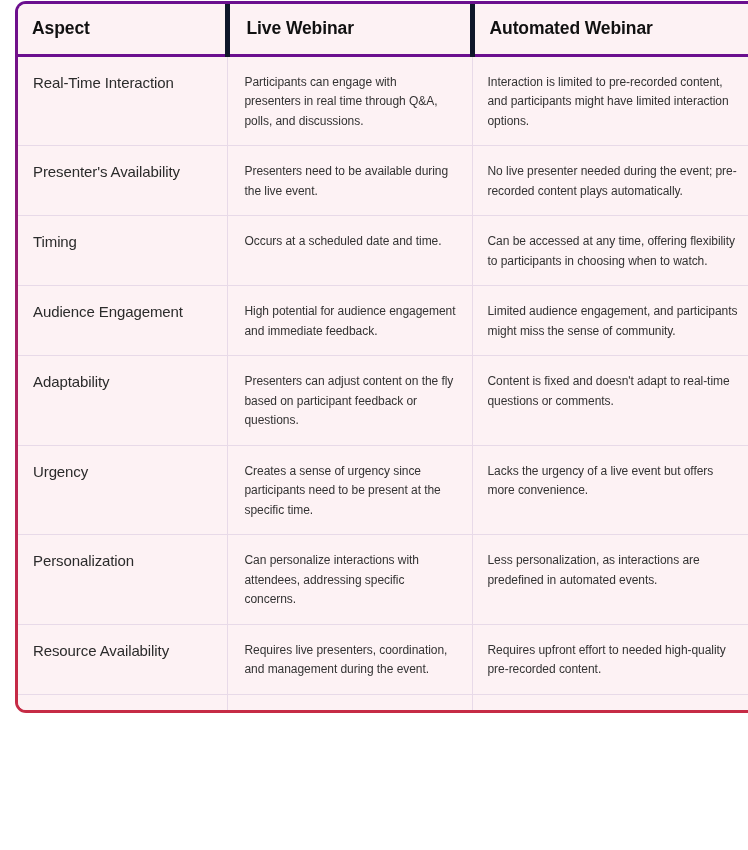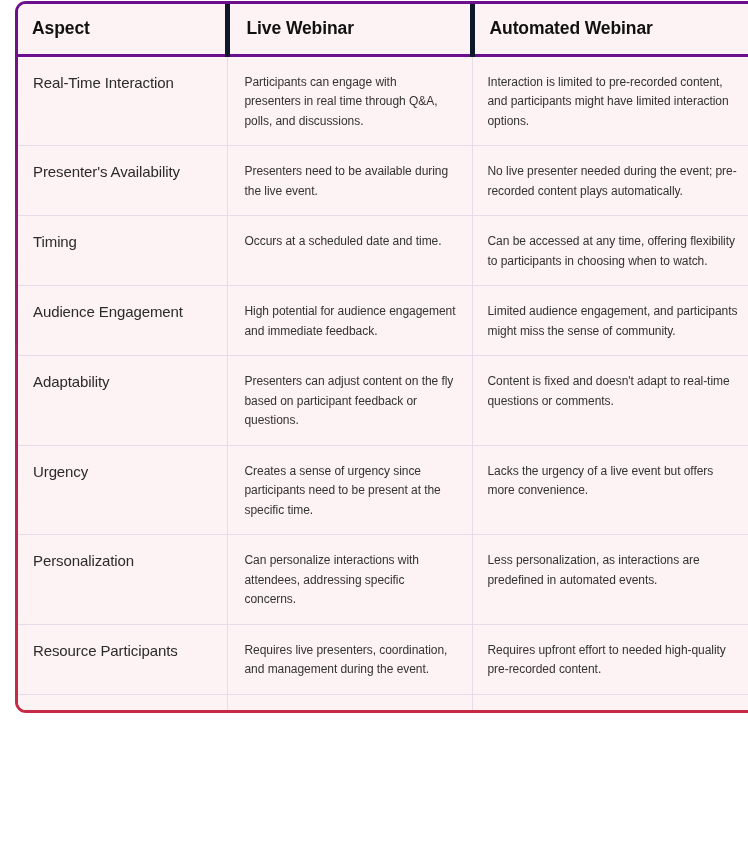--- a/index.html
+++ b/index.html
@@ -155,21 +155,21 @@
             <td class="col-aspect">Urgency</td>
             <td class="col-live">Creates a sense of urgency since participants need to be present at the specific time.</td>
             <td class="col-auto">Lacks the urgency of a live event but offers more convenience.</td>
           </tr>
           <tr>
             <td class="col-aspect">Personalization</td>
             <td class="col-live">Can personalize interactions with attendees, addressing specific concerns.</td>
             <td class="col-auto">Less personalization, as interactions are predefined in automated events.</td>
           </tr>
           <tr>
-            <td class="col-aspect">Resource Participants</td>
+            <td class="col-aspect">Resource Availability</td>
             <td class="col-live">Requires live presenters, coordination, and management during the event.</td>
             <td class="col-auto">Requires upfront effort to needed high-quality pre-recorded content.</td>
           </tr>
           <tr>
             <td class="col-aspect">Replay Value</td>
             <td class="col-live">Limited replay value; participants who miss the live event might miss out.</td>
             <td class="col-auto">High replay value; participants can access the content at their convenience.</td>
           </tr>
         </tbody>
     </table>

